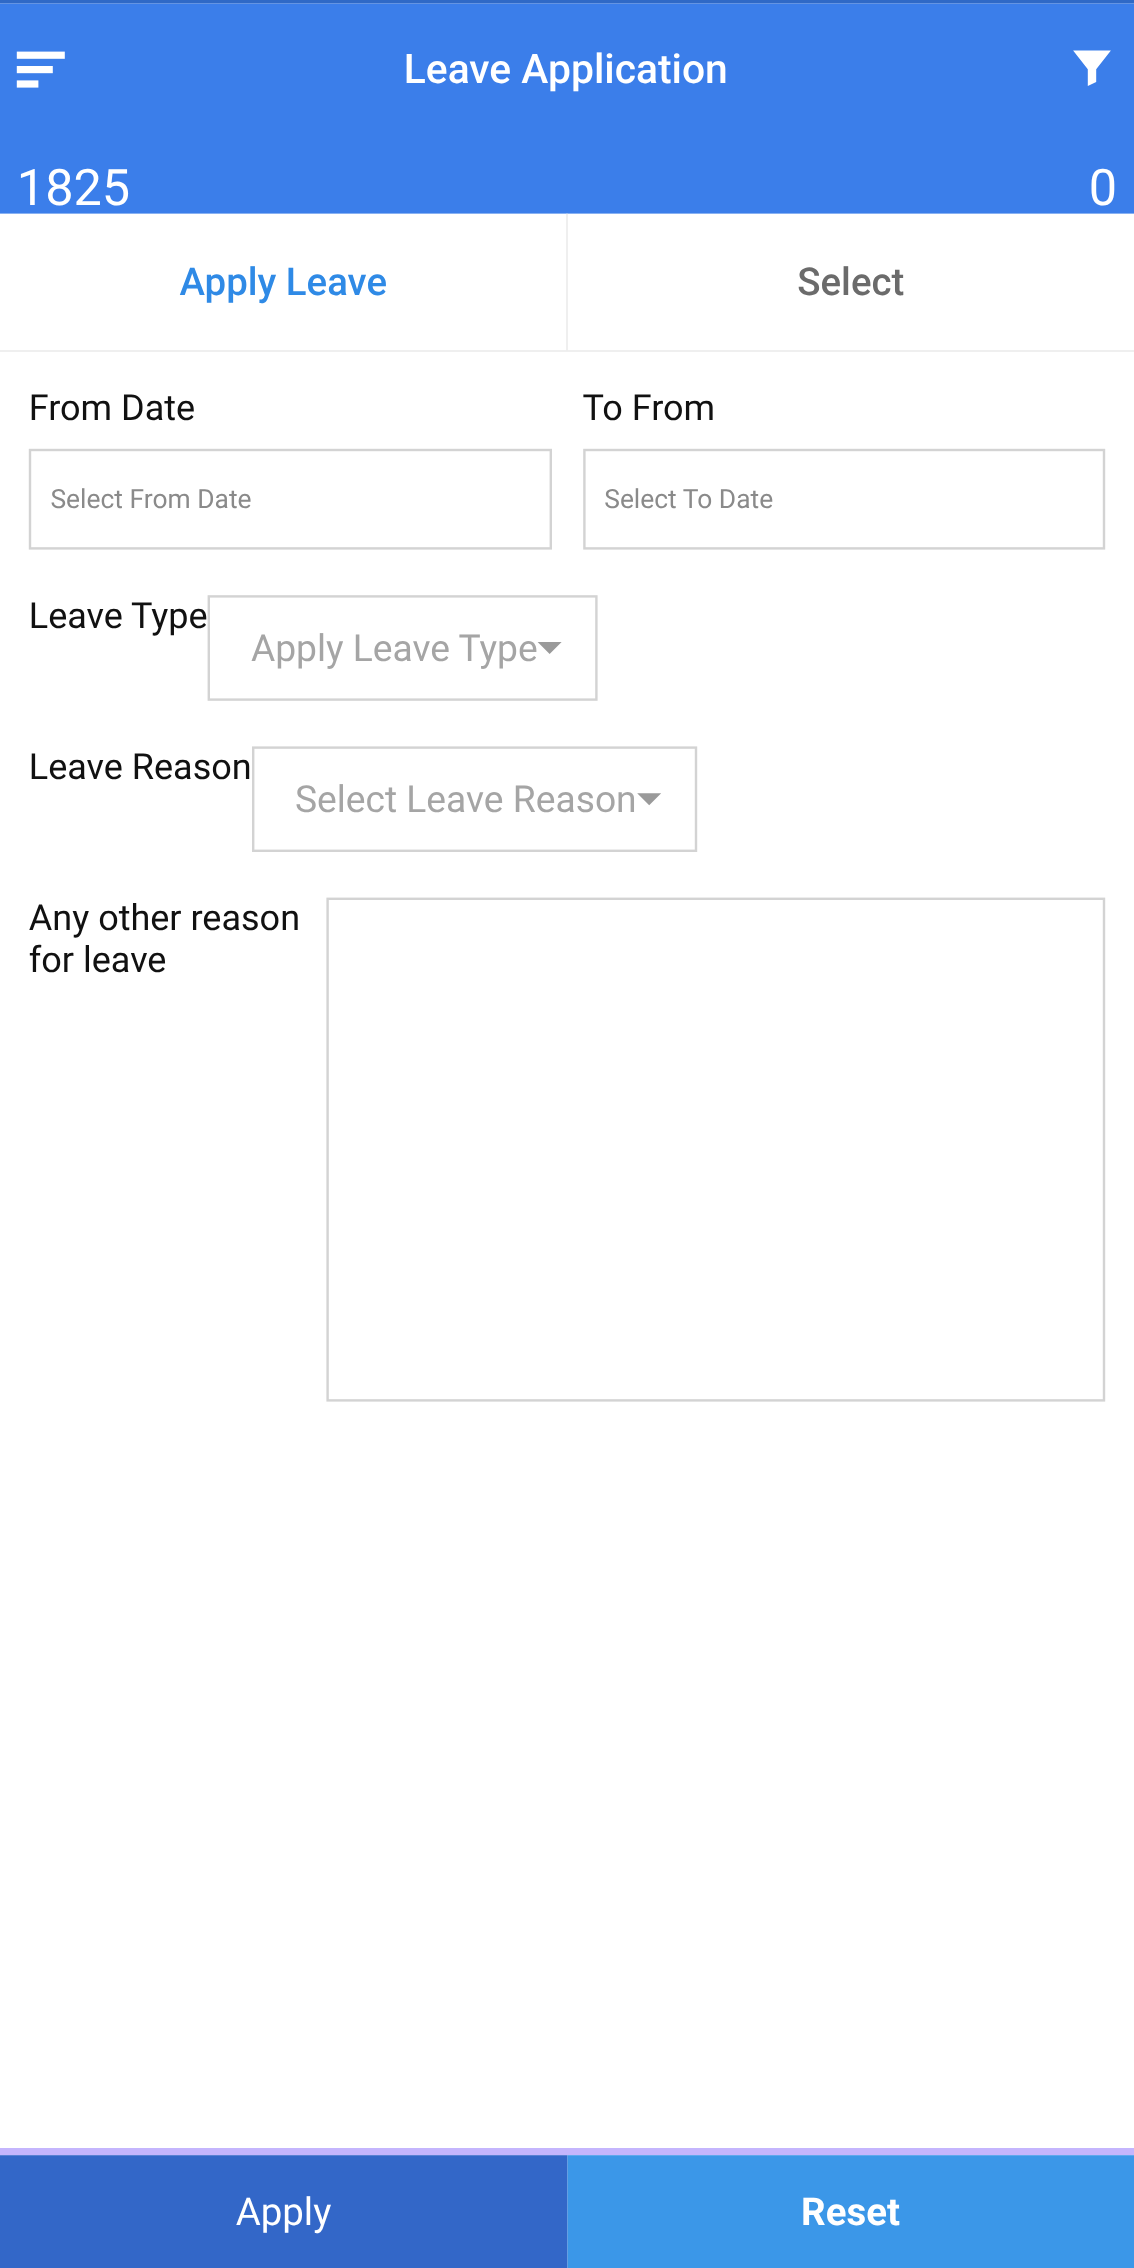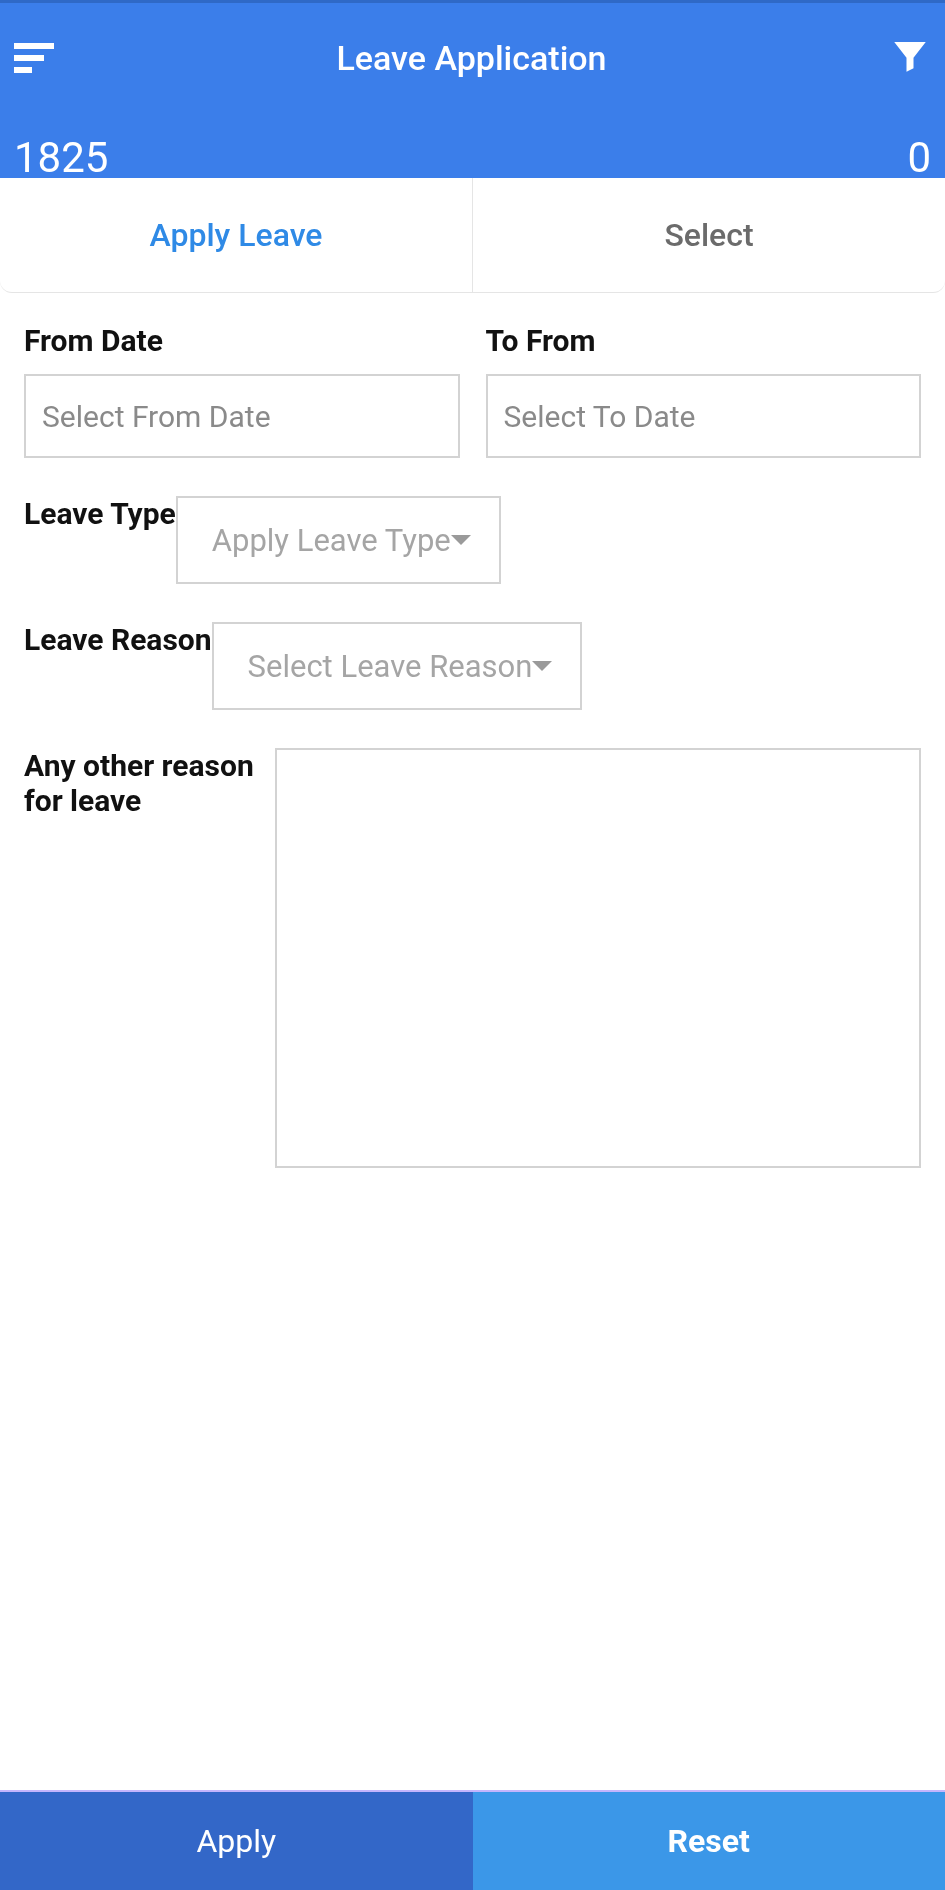--- a/index.html
+++ b/index.html
@@ -59,21 +59,20 @@
   .stat-left, .stat-right {
     font-size: 42px;
     font-weight: 400;
     color: #fff;
     margin-top: 36px;
   }
   .tabs {
     display: flex;
     height: 115px;
     border-bottom: 1px solid #e5e5e5;
-    border-radius: 12px;
   }
   .tab {
     flex: 1;
     display: flex;
     align-items: center;
     justify-content: center;
     font-size: 32px;
     font-weight: 500;
     cursor: pointer;
   }
@@ -96,26 +95,26 @@
   }
   .field-group {
     flex: 1;
     display: flex;
     flex-direction: column;
   }
   .field-label {
     font-size: 30px;
     color: #111;
     margin-bottom: 16px;
-    font-weight: 700;
+    font-weight: 400;
   }
   .text-input {
     border: 2px solid #d3d3d3;
     height: 84px;
-    font-size: 30px;
+    font-size: 22px;
     color: #111;
     padding: 0 16px;
     outline: none;
     background: #fff;
   }
   .text-input::placeholder {
     color: #8a8a8a;
   }
   .full-field {
     margin-top: 38px;
@@ -150,21 +149,21 @@
     font-size: 30px;
     padding: 14px;
     resize: none;
     outline: none;
     background: #fff;
     font-family: inherit;
   }
   .bottom-bar {
     display: flex;
     height: 100px;
-    border-top: 2px solid #c4b5fd;
+    border-top: 6px solid #c4b5fd;
   }
   .btn {
     flex: 1;
     display: flex;
     align-items: center;
     justify-content: center;
     font-size: 32px;
     color: #fff;
     cursor: pointer;
     border: none;

